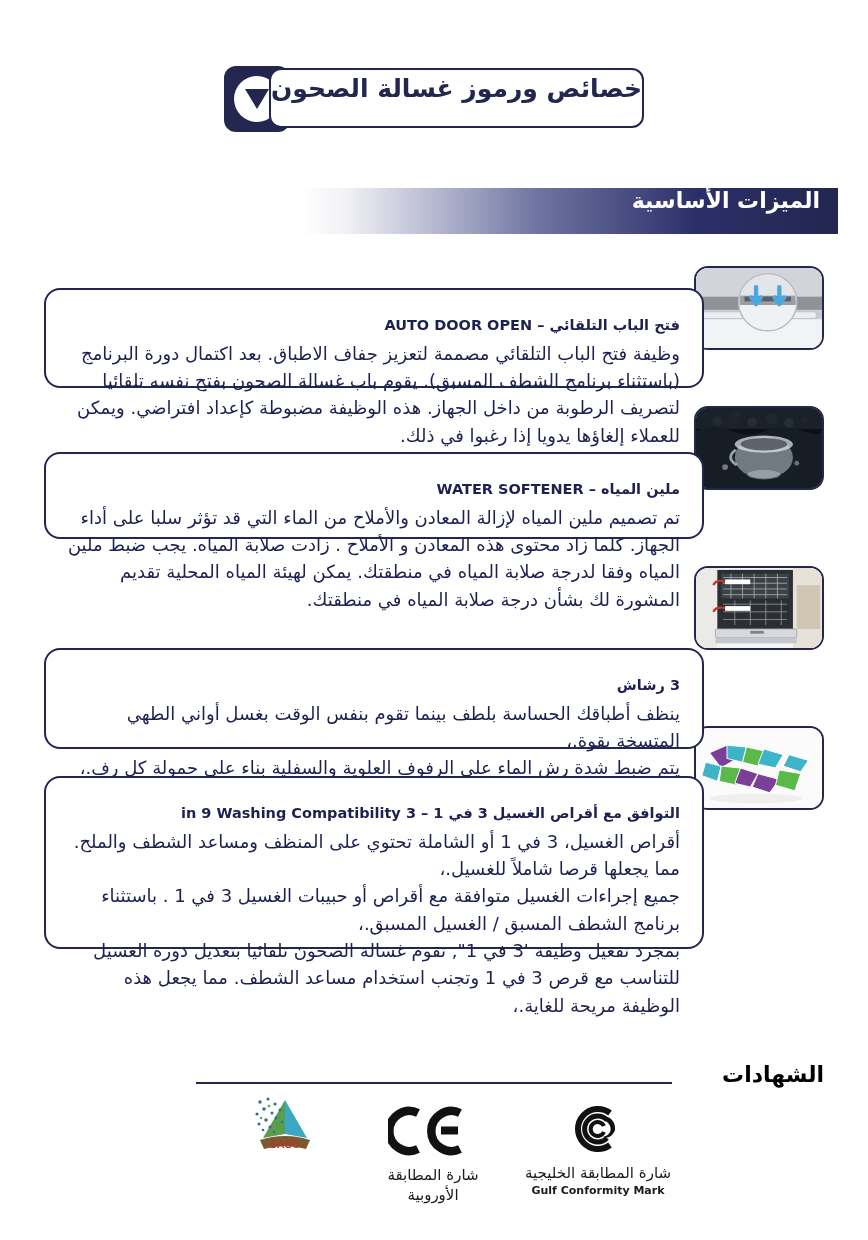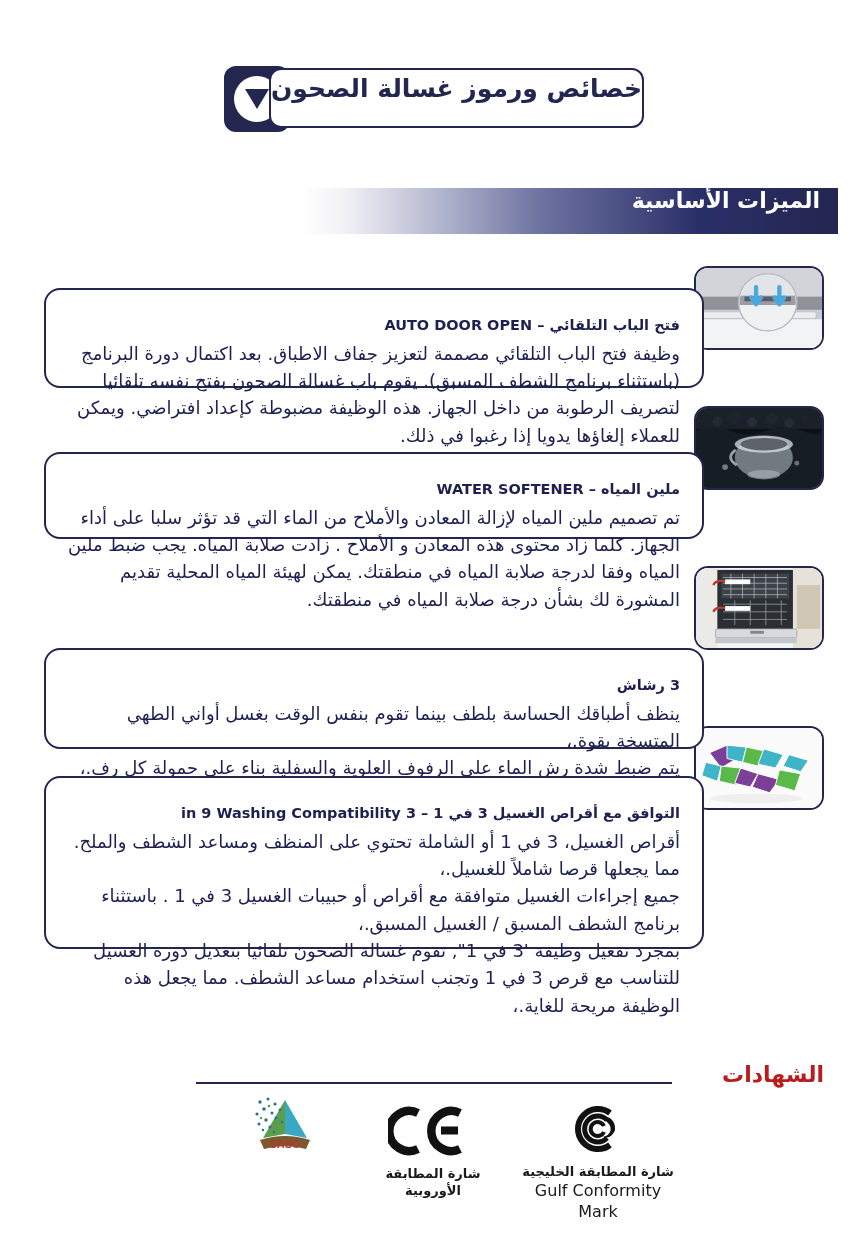--- a/index.html
+++ b/index.html
@@ -132,21 +132,21 @@
   #thumb-4 { left: 694px; top: 726px; }
 
   .thumb svg { display: block; width: 100%; height: 100%; }
 
   
   .cert-heading {
     position: absolute;
     right: 44px; top: 1062px;
     font-size: 22px;
     font-weight: bold;
-    color: #b91c1c;
+    color: #000000;
     white-space: nowrap;
   }
   .cert-rule {
     position: absolute;
     left: 196px; top: 1082px;
     width: 476px; height: 2px;
     background: #23264f;
   }
   .cert-row {
     position: absolute;
@@ -157,30 +157,30 @@
     position: absolute;
     text-align: center;
   }
   #cert-saso { left: 20px; top: 0; width: 130px; }
   #cert-ce   { left: 168px; top: 6px; width: 130px; }
   #cert-gulf { left: 318px; top: 4px; width: 160px; }
 
   .cert-logo { height: 66px; display: flex; align-items: center; justify-content: center; }
   .cert-logo svg { display: block; }
   .cert-caption-ar {
-    font-size: 13px;
+    font-size: 15px;
     color: #1a1a1a;
     line-height: 1.3;
     margin-top: 2px;
-    font-weight: bold;
+    font-weight: normal;
   }
   .cert-caption-en {
-    font-size: 16px;
+    font-size: 11px;
     color: #1a1a1a;
-    font-weight: normal;
+    font-weight: bold;
     line-height: 1.3;
     direction: ltr;
     text-align: center;
   }
 </style>
 </head>
 <body>
 
 <div class="title-badge">
   <div class="title-badge-square"></div>

